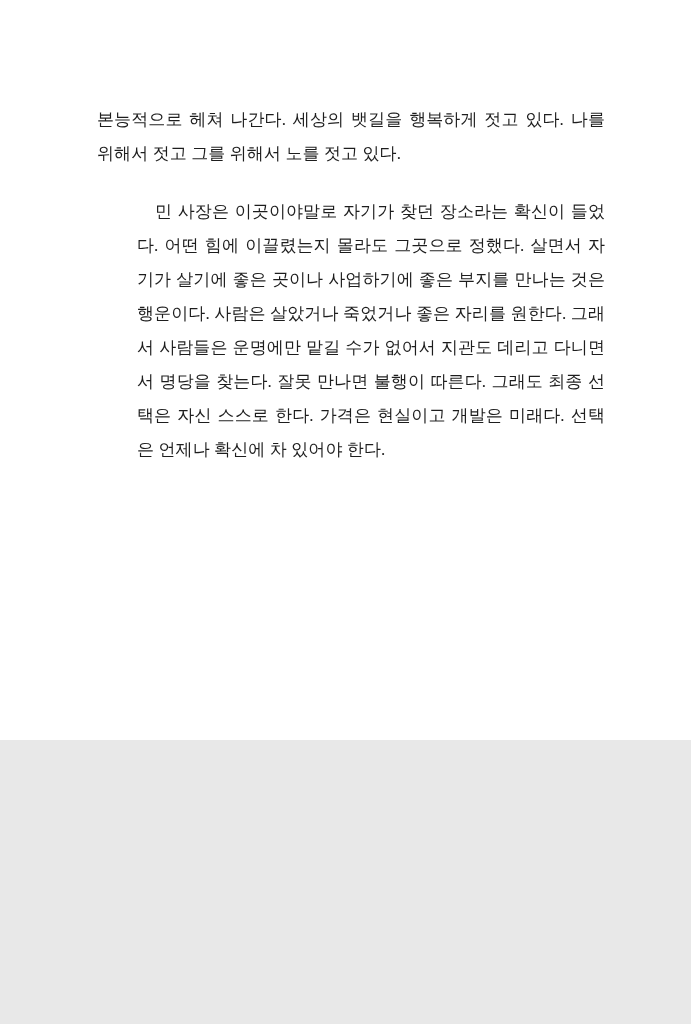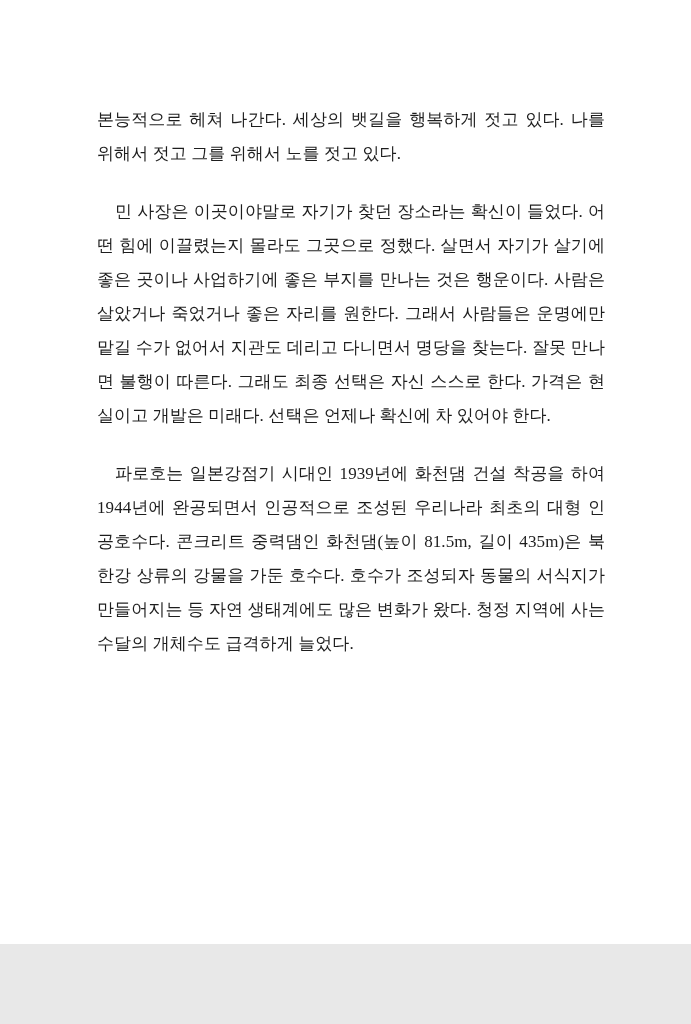--- a/index.html
+++ b/index.html
@@ -3,21 +3,21 @@
 <meta charset="utf-8">
 <style>
   html, body {
     margin: 0;
     padding: 0;
     background: #e8e8e8;
   }
   .book-page {
     position: relative;
     width: 691px;
-    height: 944px;
+    height: 740px;
     margin: 0 auto;
     background: #ffffff;
     color: #1d1d1d;
     font-family: "Liberation Serif", "DejaVu Serif", serif;
     overflow: hidden;
   }
   .text-block {
     position: absolute;
     left: 97px;
     top: 103px;
@@ -27,20 +27,21 @@
     text-align: justify;
     letter-spacing: 0.1px;
     word-break: normal;
   }
   .text-block p {
     margin: 0;
     padding: 0;
   }
   .text-block p.indent {
     text-indent: 18px;
+    margin-left: 40px;
   }
   .text-block p.section-gap {
     margin-top: 24px;
   }
   .page-number {
     position: absolute;
     top: 941px;
     right: 96px;
     font-size: 18px;
     line-height: 24px;
@@ -48,18 +49,17 @@
   }
 </style>
 </head>
 <body>
 
 <div class="book-page">
 
   <div class="text-block">
     <p>본능적으로 헤쳐 나간다. 세상의 뱃길을 행복하게 젓고 있다. 나를 위해서 젓고 그를 위해서 노를 젓고 있다.</p>
     <p class="indent section-gap">민 사장은 이곳이야말로 자기가 찾던 장소라는 확신이 들었다. 어떤 힘에 이끌렸는지 몰라도 그곳으로 정했다. 살면서 자기가 살기에 좋은 곳이나 사업하기에 좋은 부지를 만나는 것은 행운이다. 사람은 살았거나 죽었거나 좋은 자리를 원한다. 그래서 사람들은 운명에만 맡길 수가 없어서 지관도 데리고 다니면서 명당을 찾는다. 잘못 만나면 불행이 따른다. 그래도 최종 선택은 자신 스스로 한다. 가격은 현실이고 개발은 미래다. 선택은 언제나 확신에 차 있어야 한다.</p>
-    <p class="indent section-gap">파로호는 일본강점기 시대인 1939년에 화천댐 건설 착공을 하여 1944년에 완공되면서 인공적으로 조성된 우리나라 최초의 대형 인공호수다. 콘크리트 중력댐인 화천댐(높이 81.5m, 길이 435m)은 북한강 상류의 강물을 가둔 호수다. 호수가 조성되자 동물의 서식지가 만들어지는 등 자연 생태계에도 많은 변화가 왔다. 청정 지역에 사는 수달의 개체수도 급격하게 늘었다.</p>
   </div>
 
   <div class="page-number">21</div>
 
 </div>
 
 </body></html>

